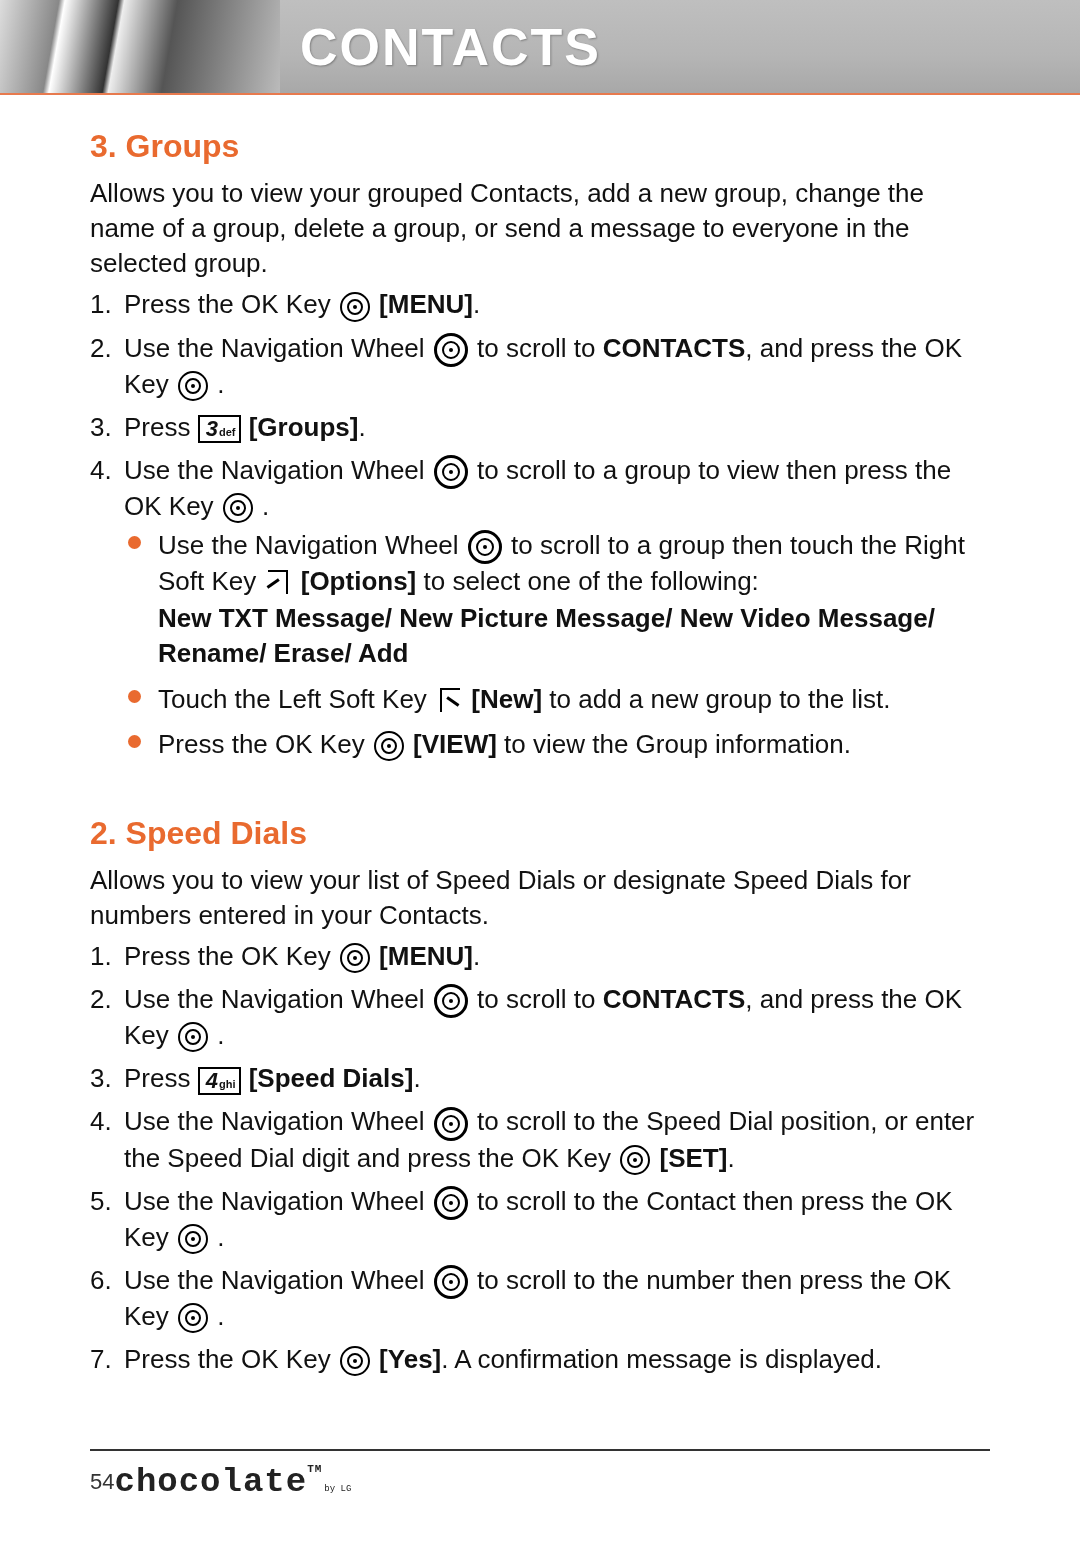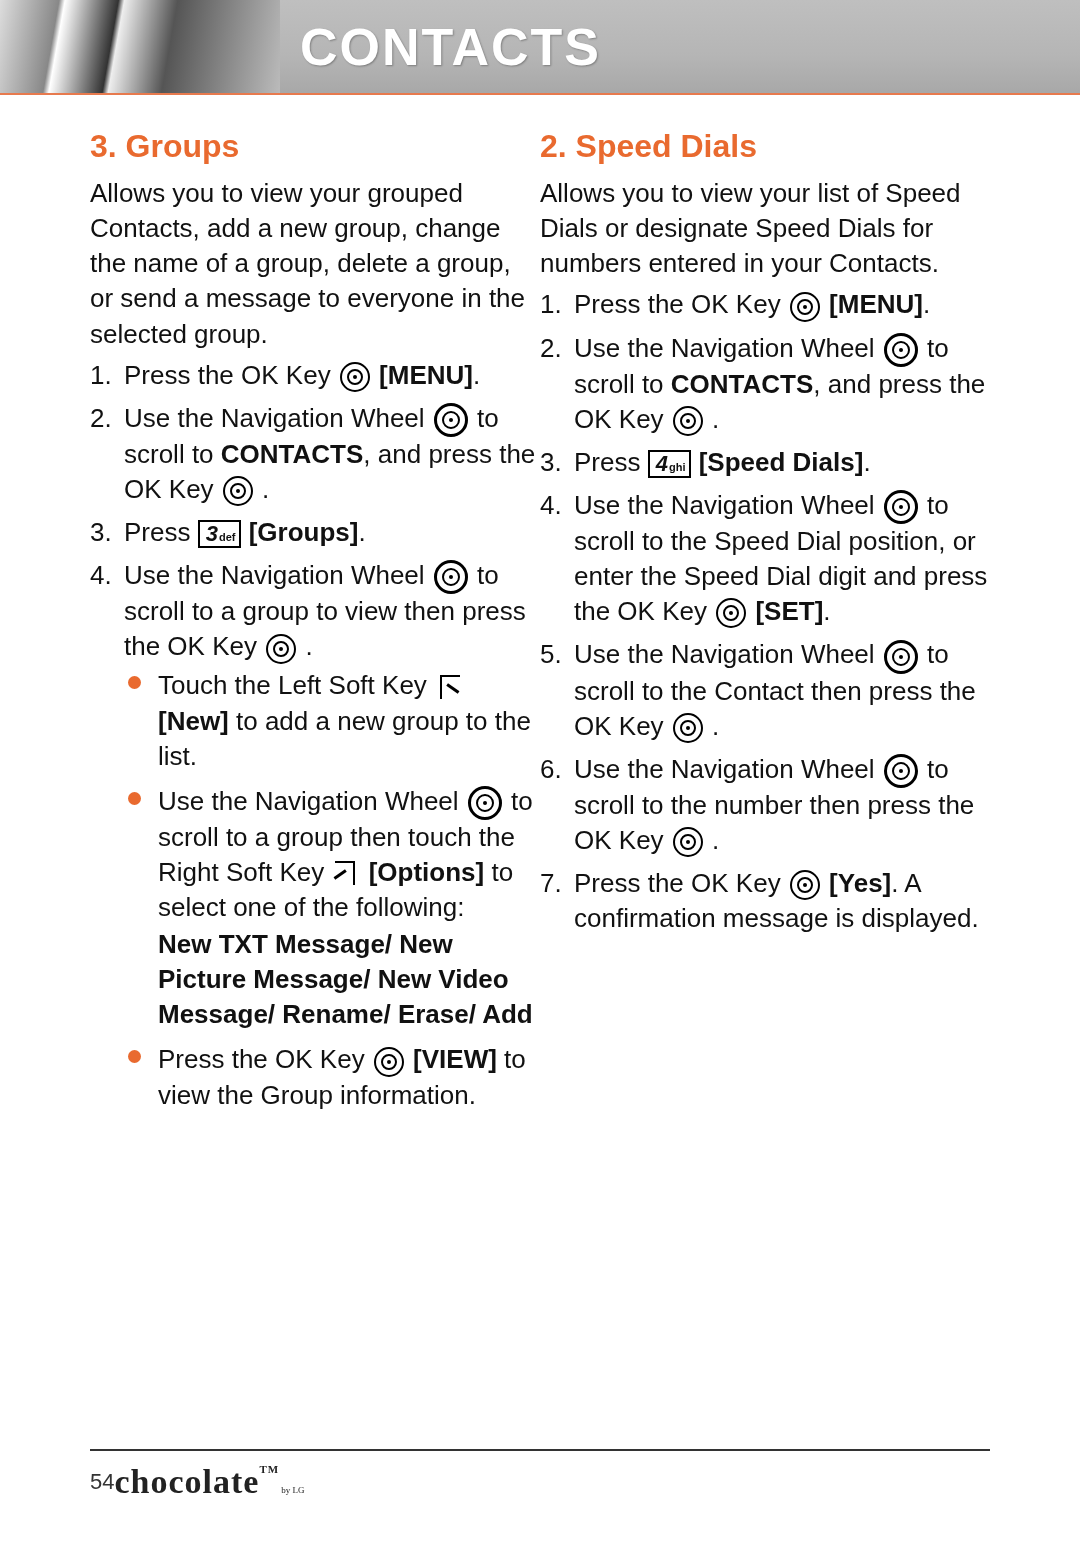--- a/index.html
+++ b/index.html
@@ -33,20 +33,22 @@
     font-size: 52px;
     font-weight: 700;
     letter-spacing: 2px;
     color: #fff;
     margin-left: 20px;
     text-shadow: 1px 1px 2px rgba(0,0,0,0.3);
   }
   .content {
     display: flex;
     padding: 30px 90px 0 90px;
+    gap: 40px;
+    flex-direction: column;
   }
   .col {
     flex: 1;
     font-size: 26px;
     line-height: 1.35;
   }
   .sec-title {
     color: #e96a2f;
     font-weight: 800;
     font-size: 32px;
@@ -186,21 +188,21 @@
     bottom: 51px;
     left: 90px;
     right: 90px;
     border-top: 2px solid #333;
     padding-top: 12px;
     display: flex;
     align-items: center;
   }
   .pgno { font-size: 22px; color: #333; }
   .brand {
-    font-family: Liberation Serif, serif;
+    font-family: Liberation Mono, monospace;
     font-size: 34px;
     font-weight: 700;
     letter-spacing: 1px;
     color: #222;
   }
   .brand .tm { font-size: 11px; vertical-align: top; }
   .brand .by { font-size: 9px; font-weight: 400; letter-spacing: 0; margin-left: 2px;}
 </style>
 </head>
 <body>
@@ -236,37 +238,37 @@
           </span>
         <strong>[Groups]</strong><span>.</span>
       </li>
       <li>
         <span>Use the Navigation Wheel </span>
         <span class="icon nav-wheel"></span>
         <span> to scroll to a group to view then press the OK Key </span>
         <span class="icon ok-key"></span>
         <span> .</span>
         <ul>
-          <li>
-            <span class="bul"></span>
-            <span>Touch the Left Soft Key </span>
-            <span class="icon soft-left"></span>
-            <strong>[New]</strong><span> to add a new group to the list.</span>
-          </li>
           <li>
             <span class="bul"></span>
             <span>Use the Navigation Wheel </span>
             <span class="icon nav-wheel"></span>
             <span> to scroll to a group then touch the Right Soft Key </span>
             <span class="icon soft-right"></span>
             <strong>[Options]</strong><span> to select one of the following:</span>
             <div class="opts">New TXT Message/ New Picture Message/ New Video Message/ Rename/ Erase/ Add</div>
           </li>
           <li>
             <span class="bul"></span>
+            <span>Touch the Left Soft Key </span>
+            <span class="icon soft-left"></span>
+            <strong>[New]</strong><span> to add a new group to the list.</span>
+          </li>
+          <li>
+            <span class="bul"></span>
             <span>Press the OK Key </span>
             <span class="icon ok-key"></span>
             <strong>[VIEW]</strong><span> to view the Group information.</span>
           </li>
         </ul>
       </li>
     </ol>
   </div>
 
   <div class="col">

